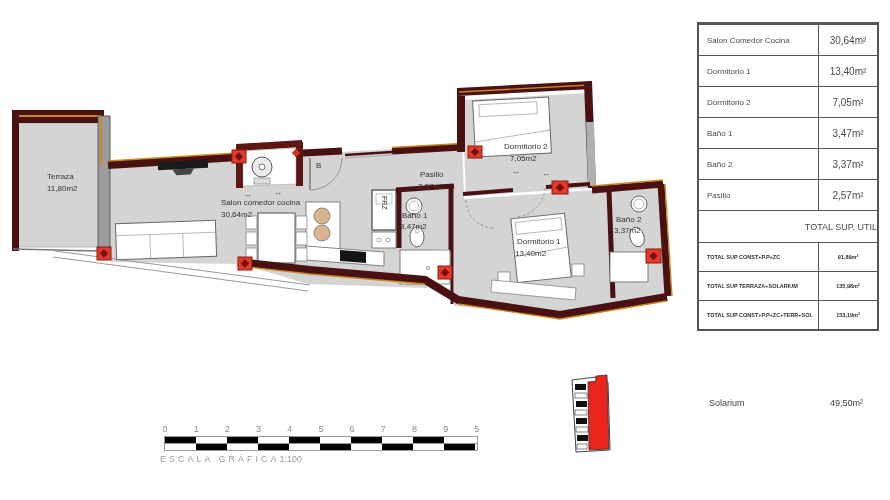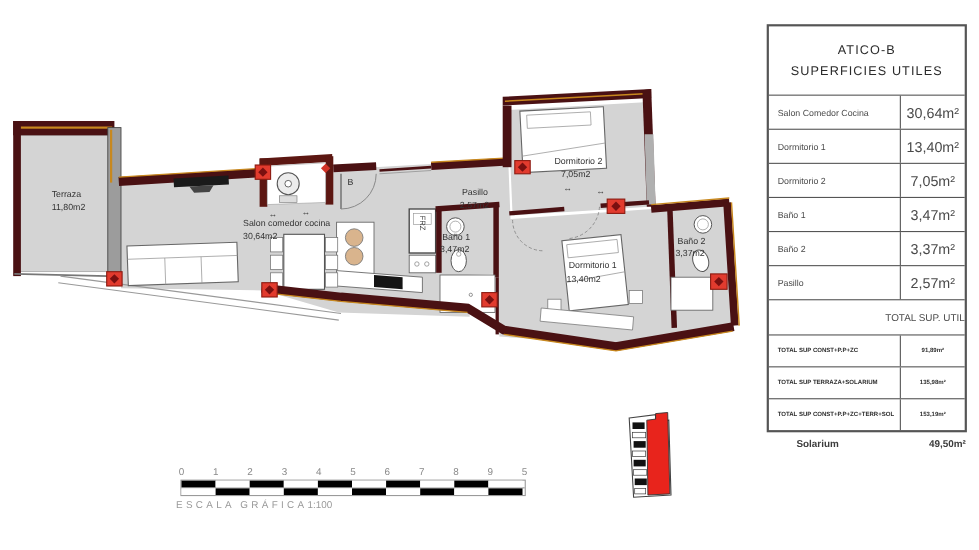--- a/index.html
+++ b/index.html
@@ -8,28 +8,28 @@
   svg text{font-family:"Liberation Sans",sans-serif;}
   .planlabel{font-size:8px;fill:#333;}
   .arrowglyph{font-size:8px;fill:#444;}
 
   
   #panel{position:absolute;left:697px;top:22px;width:178px;border:2px solid #555;background:#fff;}
   #panel .hdr{height:62px;display:flex;flex-direction:column;justify-content:center;align-items:center;gap:7px;}
   #panel .hdr div{font-size:11.5px;letter-spacing:1px;color:#2b2b2b;}
   #panel .trow{display:flex;border-top:1px solid #555;align-items:center;height:30px;}
   #panel .trow .lab{flex:1;padding-left:8px;font-size:8px;color:#4a4a4a;}
-  #panel .trow .val{width:58px;align-self:stretch;border-left:1px solid #555;display:flex;align-items:center;justify-content:center;font-size:13px;color:#4a4a4a;}
+  #panel .trow .val{width:58px;align-self:stretch;border-left:1px solid #555;display:flex;align-items:center;justify-content:center;font-size:10px;color:#4a4a4a;}
   #panel .trow.total{height:31px;text-align:right;}
   #panel .trow.total .lab{font-size:9px;}
   #panel .trow.total .val{font-size:9px;}
   #panel .trow.small{height:28px;}
   #panel .trow.small .lab{font-size:5.5px;font-weight:bold;color:#2e2e2e;}
   #panel .trow.small .val{font-size:5.5px;font-weight:bold;color:#2e2e2e;}
-  .xrow{position:absolute;left:712px;width:178px;display:flex;justify-content:space-between;font-size:9px;color:#3d3d3d;font-weight:bold;}
+  .xrow{position:absolute;left:697px;width:178px;display:flex;justify-content:space-between;font-size:9px;color:#3d3d3d;}
   .xrow .lab{padding-left:12px;}
   .xrow .val{padding-right:12px;}
 
   
   #scalebar{position:absolute;left:160px;top:424px;width:322px;}
   #scalebar .ticks{display:flex;justify-content:space-between;font-size:9px;color:#8a8a8a;margin-bottom:2px;}
   #scalebar .ticks span{width:10px;text-align:center;}
   #scalebar .bars{margin:0 4px;border:1px solid #9a9a9a;}
   #scalebar .brow{display:flex;height:6px;}
   #scalebar .brow.b2{border-top:1px solid #9a9a9a;}
@@ -297,24 +297,20 @@
           <div class="seg k"></div>
       </div>
     </div>
     <div class="caps">
       <span class="esc">ESCALA GRÁFICA</span>
       <span>1:100</span>
     </div>
   </div>
 
   <div id="panel">
-    <div class="hdr">
-      <div>ATICO-B</div>
-      <div>SUPERFICIES UTILES</div>
-    </div>
     <div class="trow">
         <div class="lab">Salon Comedor Cocina</div>
         <div class="val">30,64m²</div>
       </div>
     <div class="trow">
         <div class="lab">Dormitorio 1</div>
         <div class="val">13,40m²</div>
       </div>
     <div class="trow">
         <div class="lab">Dormitorio 2</div>

